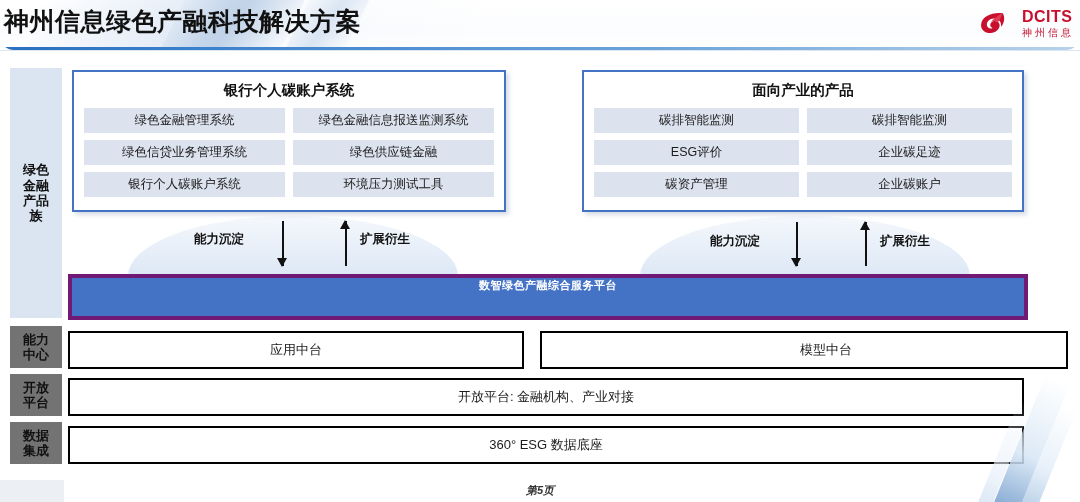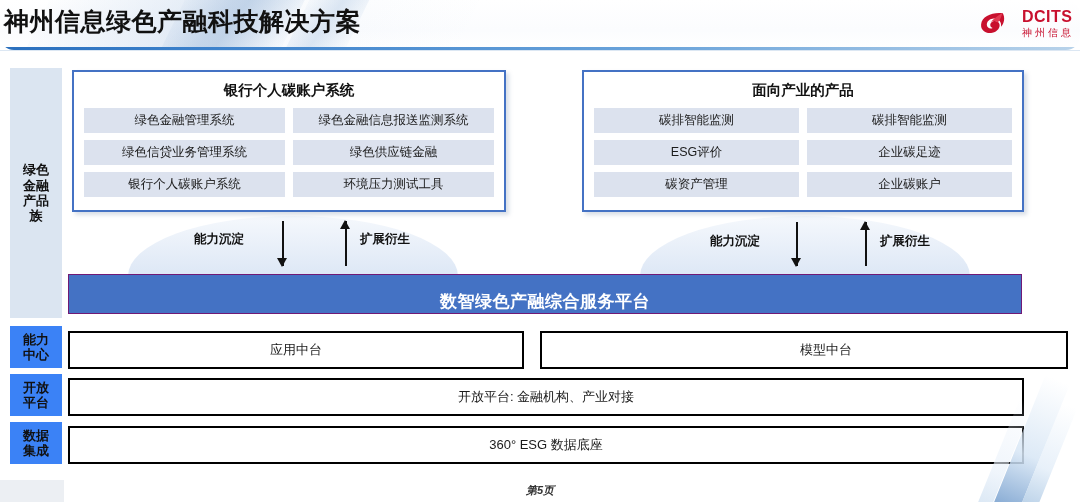--- a/index.html
+++ b/index.html
@@ -40,21 +40,21 @@
   .ribbon{position:absolute;right:-30px;bottom:-40px;width:150px;height:190px;overflow:hidden;pointer-events:none;}
   .rb{position:absolute;transform:rotate(22deg);transform-origin:bottom left;border-radius:2px;}
   .rb1{left:18px;bottom:0;width:26px;height:180px;background:linear-gradient(180deg,rgba(255,255,255,0) 0%,rgba(215,230,245,.85) 45%,#4a7ebb 100%);}
   .rb2{left:46px;bottom:0;width:16px;height:150px;background:linear-gradient(180deg,rgba(255,255,255,0) 0%,rgba(226,237,248,.8) 45%,#8fb4d8 100%);}
   .rb3{left:2px;bottom:0;width:14px;height:155px;background:linear-gradient(180deg,rgba(255,255,255,0) 0%,rgba(233,241,250,.7) 50%,#c3d8ec 100%);}
 
   
   .side{position:absolute;display:flex;align-items:center;justify-content:center;
     text-align:center;font-weight:bold;font-size:13px;color:#111;line-height:1.18;}
   .side-blue{background:#dbe5f1;}
-  .side-orange{background:#3b82f6;}
+  .side-orange{background:#737373;}
 
   
   .panel{position:absolute;background:#ffffff;border:2px solid #4472c4;
     box-shadow:3px 3px 4px rgba(120,140,170,.28);}
   .panel-title{text-align:center;font-size:14.5px;font-weight:bold;color:#111;
     margin-top:9px;margin-bottom:8px;}
   .chips{display:grid;grid-template-columns:1fr 1fr;gap:7px 8px;padding:0 10px 10px 10px;}
   .chip{background:#dce2ee;height:25px;display:flex;align-items:center;justify-content:center;
     font-size:12.5px;color:#1b1b1b;white-space:nowrap;}
 
@@ -62,23 +62,23 @@
   .arch{position:absolute;border-radius:50% 50% 0 0 / 100% 100% 0 0;
     background:linear-gradient(180deg,rgba(226,235,247,.35) 0%,rgba(219,230,245,.95) 100%);}
   .arrow-lbl{position:absolute;font-size:12.5px;font-weight:bold;color:#111;white-space:nowrap;}
   .arrow{position:absolute;width:11px;}
   .arrow .stem{position:absolute;left:5px;top:0;width:1.6px;height:100%;background:#111;}
   .arrow .head{position:absolute;left:0;width:0;height:0;border-left:5.5px solid transparent;border-right:5.5px solid transparent;}
   .arrow.down .head{bottom:-1px;border-top:9px solid #111;}
   .arrow.up .head{top:-1px;border-bottom:9px solid #111;}
 
   
-  .platbar{position:absolute;background:#4472c4;border:1px solid #701a75;
-    display:flex;align-items:flex-end;justify-content:center;
-    color:#ffffff;font-size:17px;font-weight:bold;letter-spacing:.5px;}
+  .platbar{position:absolute;background:#4472c4;border:4px solid #701a75;
+    display:flex;align-items:flex-start;justify-content:center;
+    color:#ffffff;font-size:11px;font-weight:bold;letter-spacing:.5px;}
 
   
   .orow{position:absolute;background:#ffffff;border:2px solid #000000;
     display:flex;align-items:center;justify-content:center;font-size:13px;color:#1b1b1b;}
 
   
   .footer{position:absolute;left:0;bottom:4px;width:1080px;text-align:center;
     font-size:11px;font-style:italic;font-weight:bold;color:#333;}
   .botbox{position:absolute;left:0;bottom:0;width:64px;height:22px;background:#eceff3;}
 </style>

